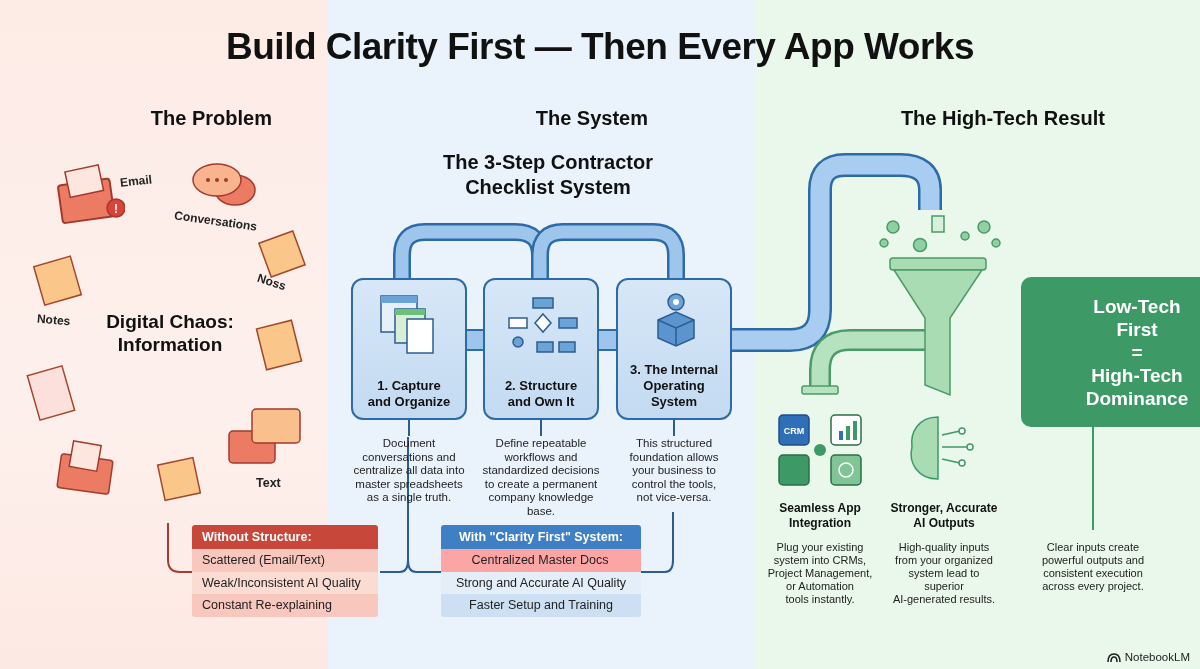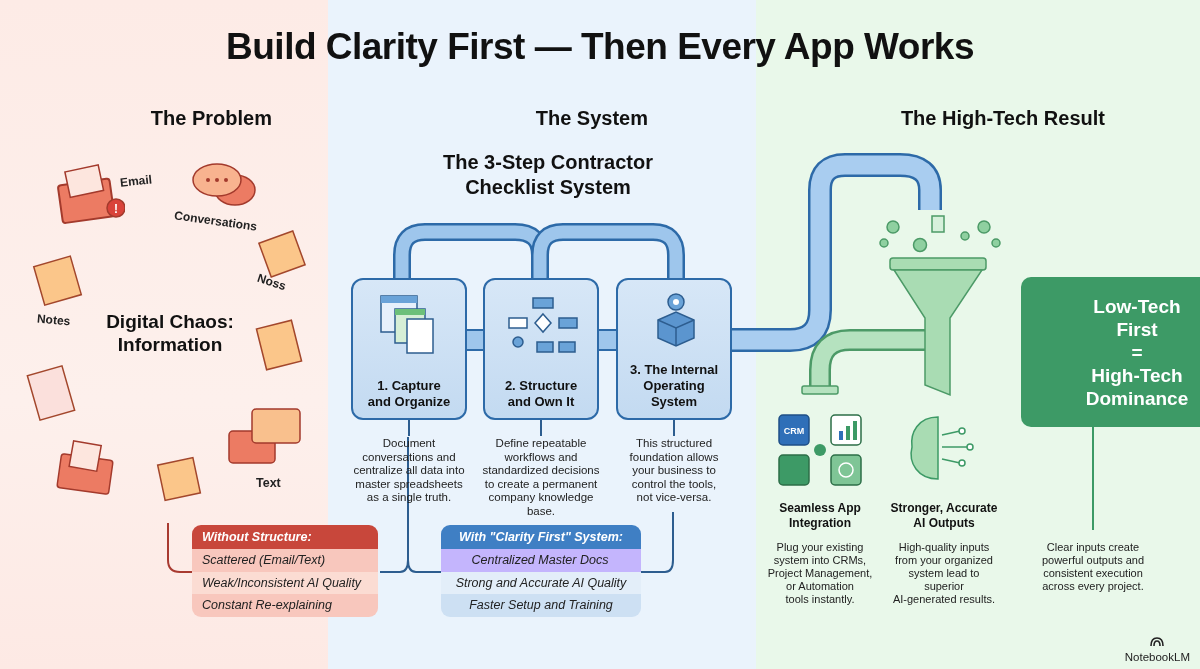--- a/index.html
+++ b/index.html
@@ -12,38 +12,38 @@
   .abs { position:absolute; }
   .title { left:0; width:1200px; top:26px; text-align:center; font-size:37px; font-weight:700; letter-spacing:-0.5px; }
   .col-h { font-size:20px; font-weight:700; text-align:right; }
   .center { text-align:center; }
   .lbl { font-size:12px; font-weight:700; color:#222; }
   .chaos { left:80px; width:180px; top:310px; font-size:19px; font-weight:700; text-align:center; line-height:23px; }
   .step-card { position:absolute; top:278px; width:116px; height:142px; border:2.5px solid #2d6aa8; border-radius:12px;
                background:linear-gradient(180deg,#d7e7f7,#c3daf1); box-sizing:border-box; }
   .step-title { position:absolute; left:0; right:0; bottom:8px; text-align:center; font-size:13px; font-weight:700; line-height:16px; color:#111; }
   .step-desc { position:absolute; top:437px; width:140px; text-align:center; font-size:11.5px; line-height:13.5px; color:#222; }
-  .cmp { position:absolute; width:186px; border-radius:9px; overflow:hidden; font-size:12.5px;font-style:italic; }
+  .cmp { position:absolute; width:186px; border-radius:3px; overflow:hidden; font-size:12.5px; }
   .cmp .hd { height:24px; line-height:24px; color:#fff; font-weight:700; padding:0 10px; }
   .cmp .row { height:22.5px; line-height:22.5px; padding:0 10px; color:#222; }
   .cmp-red .hd { background:#c8473b; }
   .cmp-red .row:nth-child(2) { background:#f8c7bd; }
   .cmp-red .row:nth-child(3) { background:#fbdcd3; }
   .cmp-red .row:nth-child(4) { background:#f8c7bd; }
   .cmp-blue .hd { background:#3f7fc4; text-align:center; }
   .cmp-blue .row { text-align:center; }
-  .cmp-blue .row:nth-child(2) { background:#c4b5fd;padding-left:8px; }
+  .cmp-blue .row:nth-child(2) { background:#fca5a5;padding-left:8px; }
   .cmp-blue .row:nth-child(3) { background:#e3eef9; }
   .cmp-blue .row:nth-child(4) { background:#cde0f3; }
   .result-box { left:1021px; top:277px; width:144px; height:150px; background:#3d9a66; border-radius:10px;
                 color:#fff; font-weight:700; font-size:19px; line-height:23px; text-align:center;
                 display:flex; align-items:center; justify-content:center; flex-direction:column;padding-left:44px; }
   .feat-title { font-size:12px; font-weight:700; text-align:center; line-height:15px; }
   .feat-desc { font-size:11px; text-align:center; line-height:13px; color:#222; }
-  .brand { right:10px; bottom:6px; font-size:11.5px; color:#222; display:flex; align-items:center; gap:4px;flex-direction:column; }
+  .brand { right:10px; bottom:6px; font-size:11.5px; color:#222; display:flex; align-items:center; gap:4px; }
 </style>
 </head>
 <body>
 
 <div class="bg bg-red"></div>
 <div class="bg bg-blue"></div>
 <div class="bg bg-green"></div>
 
 <svg class="abs" style="left:0;top:0" width="1200" height="669">
 

